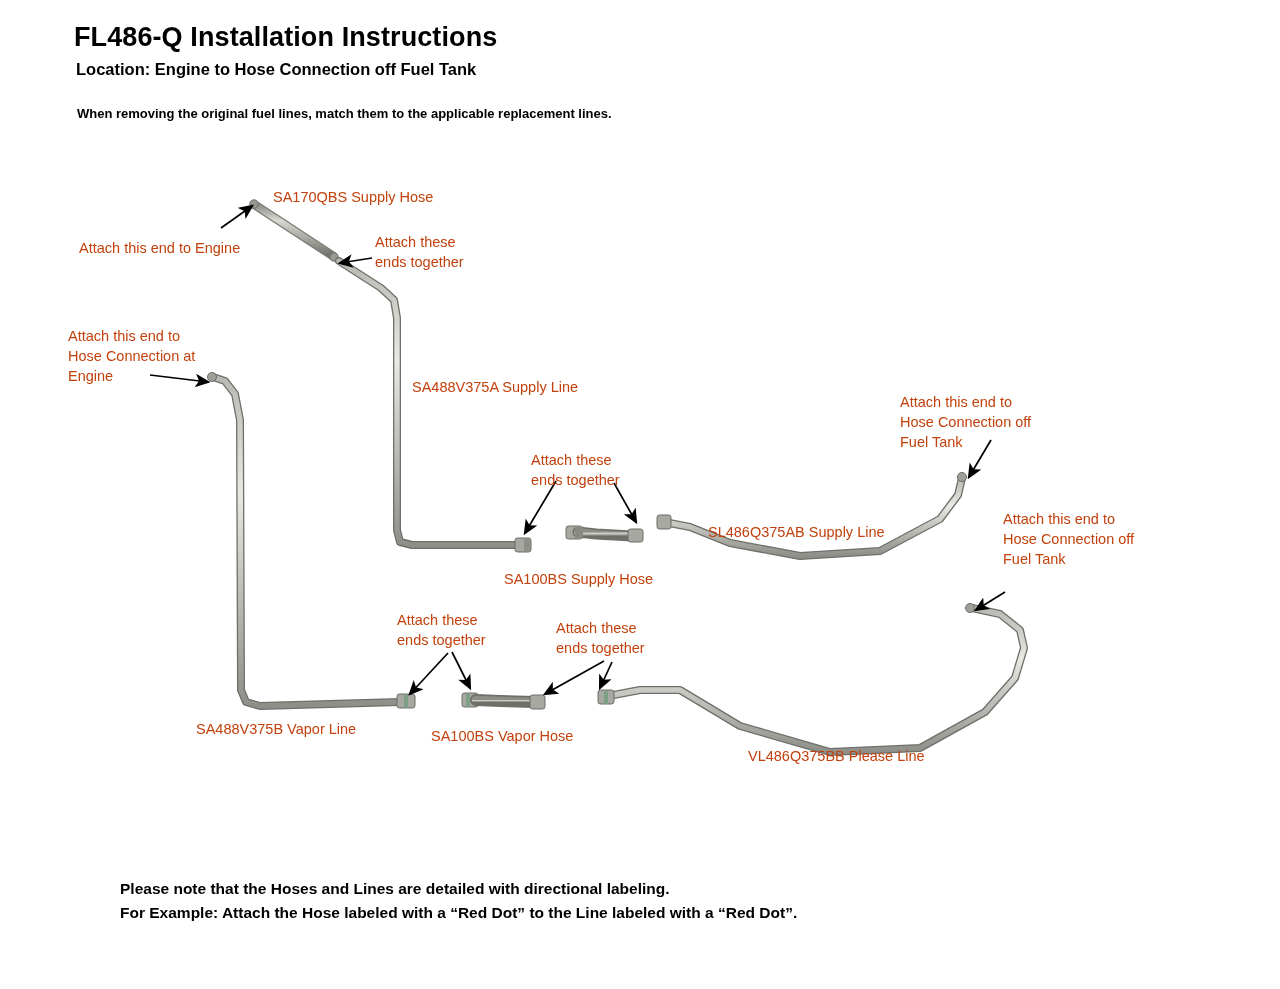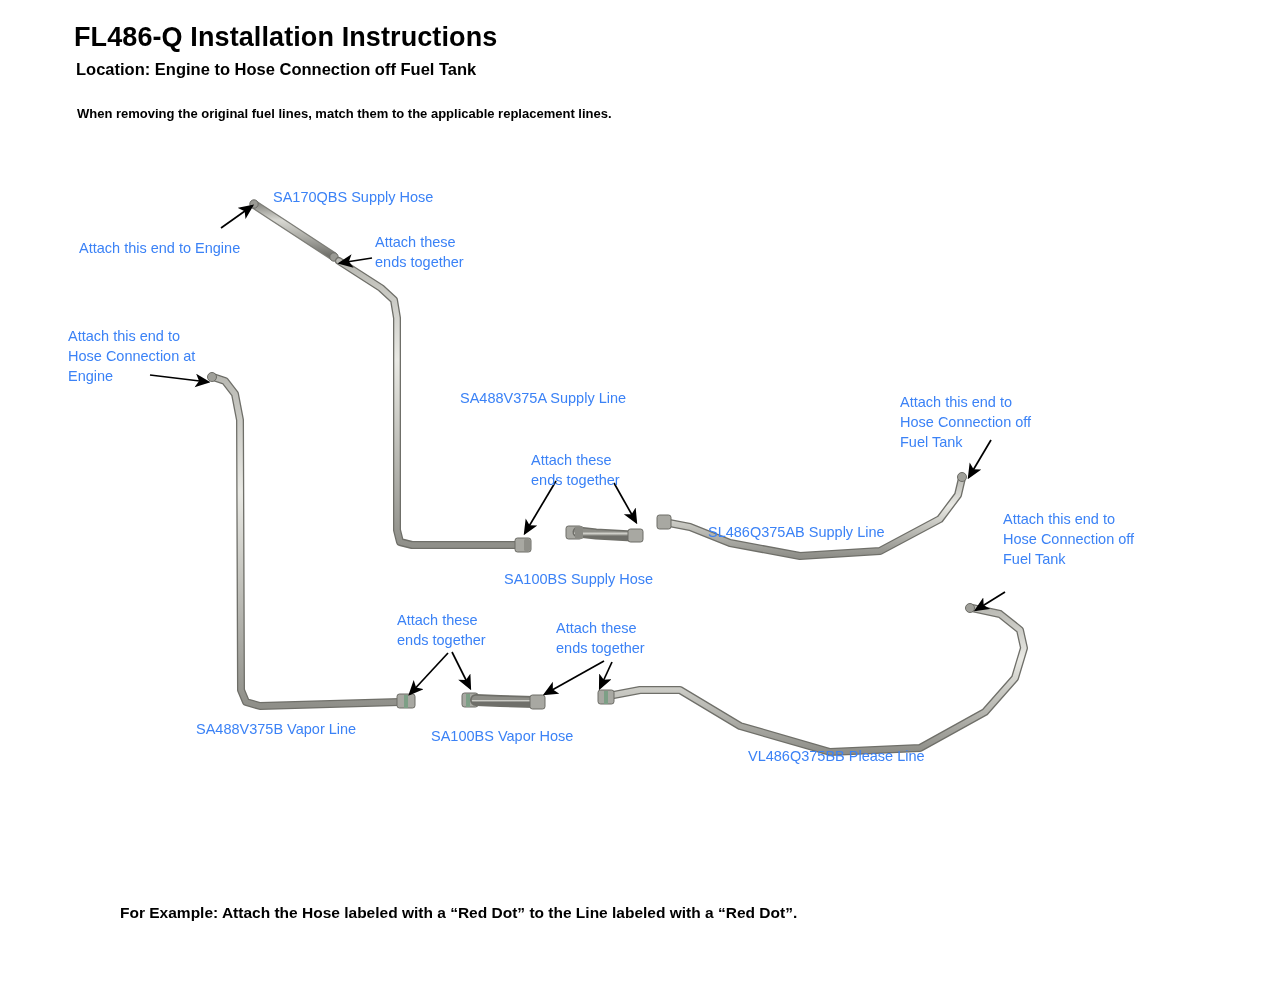--- a/index.html
+++ b/index.html
@@ -53,21 +53,21 @@
     font-weight: bold;
     white-space: nowrap;
   }
   .foot1 { left: 120px; top: 880px; }
   .foot2 { left: 120px; top: 904px; }
 
   .lbl {
     position: absolute;
     font-size: 14.5px;
     line-height: 20px;
-    color: #3b82f6;
+    color: #c2410c;
     white-space: pre;
   }
 
   svg.diagram {
     position: absolute;
     left: 0;
     top: 0;
     width: 1280px;
     height: 989px;
     pointer-events: none;
@@ -178,21 +178,21 @@
 
       <path d="M448,653 L410,694" marker-end="url(#arrow)"></path>
       <path d="M452,652 L470,688" marker-end="url(#arrow)"></path>
 
       <path d="M604,661 L545,694" marker-end="url(#arrow)"></path>
       <path d="M612,662 L600,688" marker-end="url(#arrow)"></path>
     </g>
   </svg>
 
   <div class="lbl" style="left:273px; top:187px;">SA170QBS Supply Hose</div>
-  <div class="lbl" style="left:412px; top:388px;margin-left:48px;">SA488V375A Supply Line</div>
+  <div class="lbl" style="left:412px; top:377px;">SA488V375A Supply Line</div>
   <div class="lbl" style="left:504px; top:569px;">SA100BS Supply Hose</div>
   <div class="lbl" style="left:708px; top:522px;">SL486Q375AB Supply Line</div>
   <div class="lbl" style="left:196px; top:719px;">SA488V375B Vapor Line</div>
   <div class="lbl" style="left:431px; top:726px;">SA100BS Vapor Hose</div>
   <div class="lbl" style="left:748px; top:746px;">VL486Q375BB Please Line</div>
 
   <div class="lbl" style="left:79px;  top:238px;">Attach this end to Engine</div>
   <div class="lbl" style="left:375px; top:232px;">Attach these
 ends together</div>
   <div class="lbl" style="left:68px;  top:326px;">Attach this end to
@@ -204,15 +204,16 @@
 Hose Connection off
 Fuel Tank</div>
   <div class="lbl" style="left:1003px;top:509px;">Attach this end to
 Hose Connection off
 Fuel Tank</div>
   <div class="lbl" style="left:397px; top:610px;">Attach these
 ends together</div>
   <div class="lbl" style="left:556px; top:618px;">Attach these
 ends together</div>
 
+  <div class="footer-line foot1">Please note that the Hoses and Lines are detailed with directional labeling.</div>
   <div class="footer-line foot2">For Example: Attach the Hose labeled with a “Red Dot” to the Line labeled with a “Red Dot”.</div>
 
 </div>
 
 </body></html>

